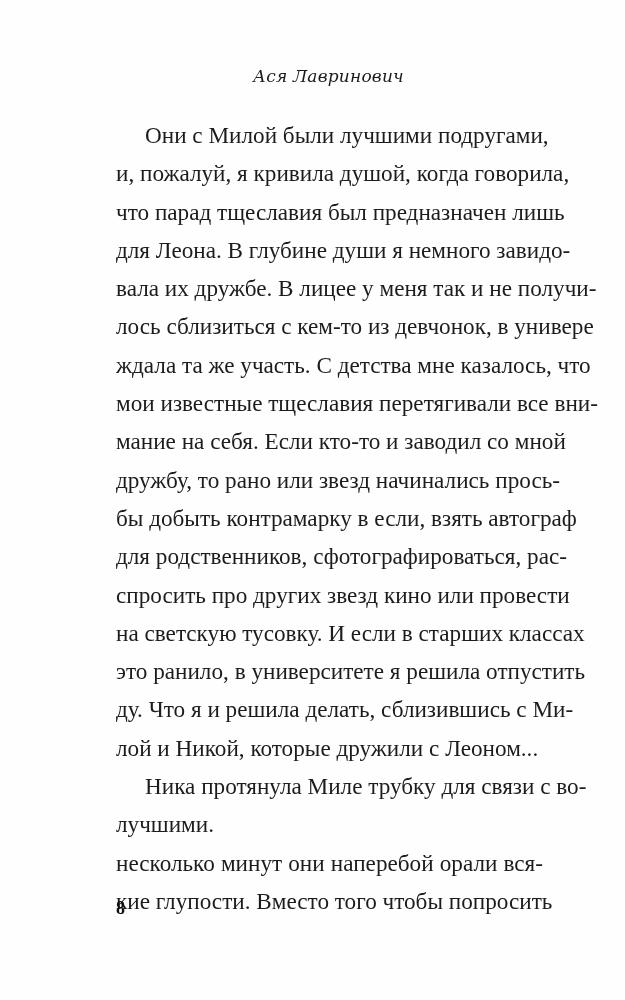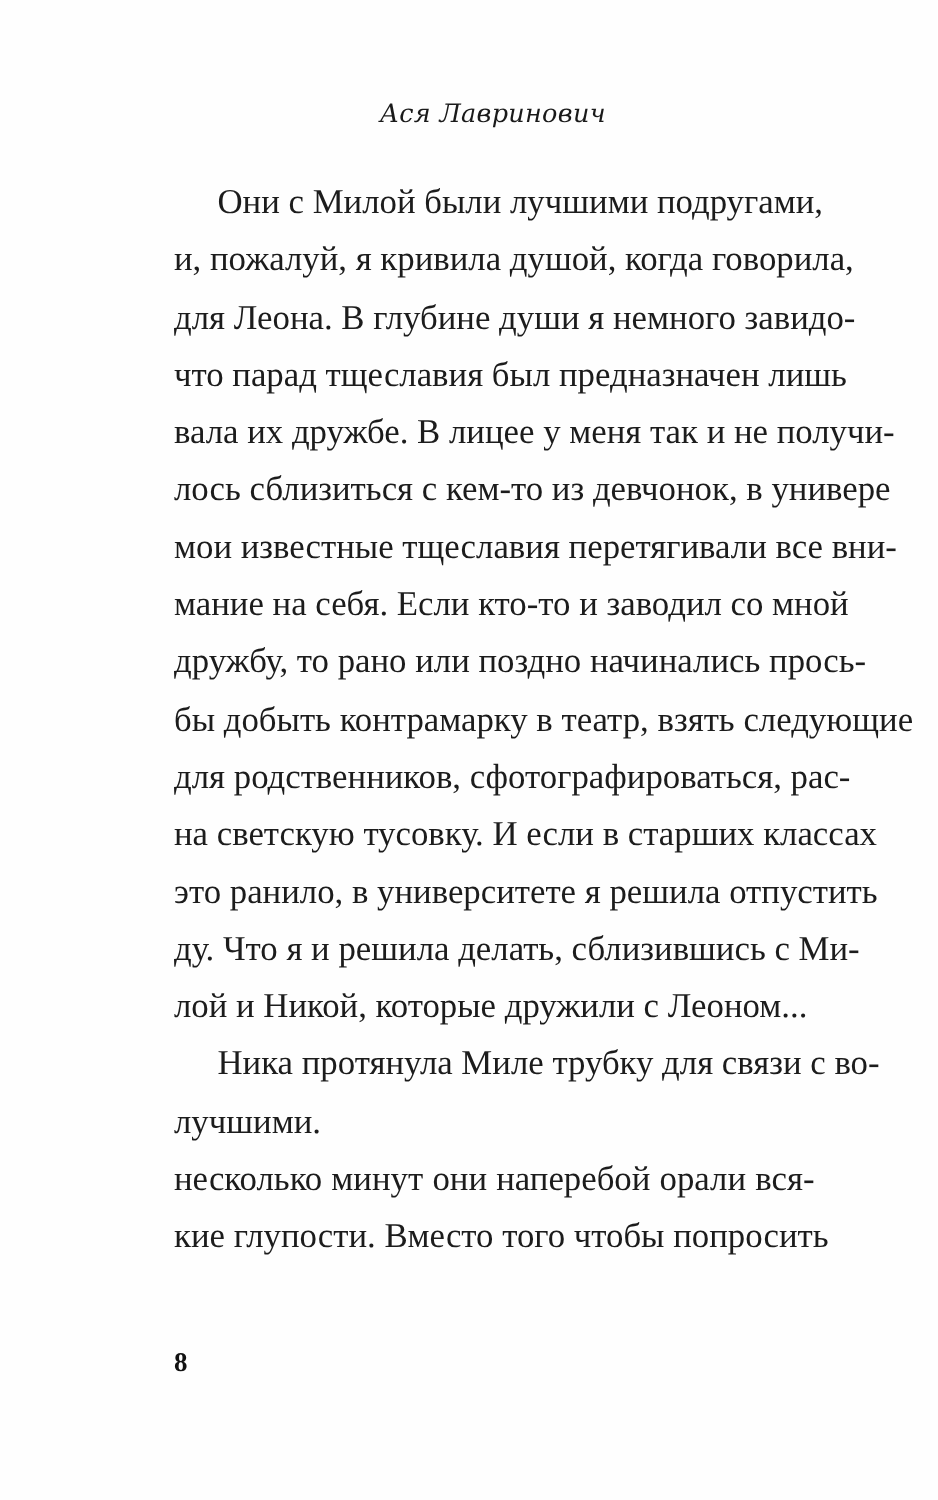--- a/index.html
+++ b/index.html
@@ -26,29 +26,31 @@
   }
 </style>
 </head>
 <body>
 
 <div class="page">
   <div class="running-head">Ася Лавринович</div>
   <div class="body-text" id="body-text">
       <span class="line indent">Они с Милой были лучшими подругами,</span>
       <span class="line">и, пожалуй, я кривила душой, когда говорила,</span>
+      <span class="line">что парад тщеславия был предназначен лишь</span>
       <span class="line">для Леона. В глубине души я немного завидо-</span>
-      <span class="line">что парад тщеславия был предназначен лишь</span>
       <span class="line">вала их дружбе. В лицее у меня так и не получи-</span>
       <span class="line">лось сблизиться с кем-то из девчонок, в универе</span>
+      <span class="line">ждала та же участь. С детства мне казалось, что</span>
       <span class="line">мои известные тщеславия перетягивали все вни-</span>
       <span class="line">мание на себя. Если кто-то и заводил со мной</span>
-      <span class="line">дружбу, то рано или поздно начинались прось-</span>
-      <span class="line">бы добыть контрамарку в театр, взять следующие</span>
+      <span class="line">дружбу, то рано или звезд начинались прось-</span>
+      <span class="line">бы добыть контрамарку в если, взять автограф</span>
       <span class="line">для родственников, сфотографироваться, рас-</span>
+      <span class="line">спросить про других звезд кино или провести</span>
       <span class="line">на светскую тусовку. И если в старших классах</span>
       <span class="line">это ранило, в университете я решила отпустить</span>
       <span class="line">ду. Что я и решила делать, сблизившись с Ми-</span>
       <span class="line last">лой и Никой, которые дружили с Леоном...</span>
       <span class="line indent">Ника протянула Миле трубку для связи с во-</span>
       <span class="line last">лучшими.</span>
       <span class="line">несколько минут они наперебой орали вся-</span>
       <span class="line">кие глупости. Вместо того чтобы попросить</span>
     </div>
   <div class="folio">8</div>

